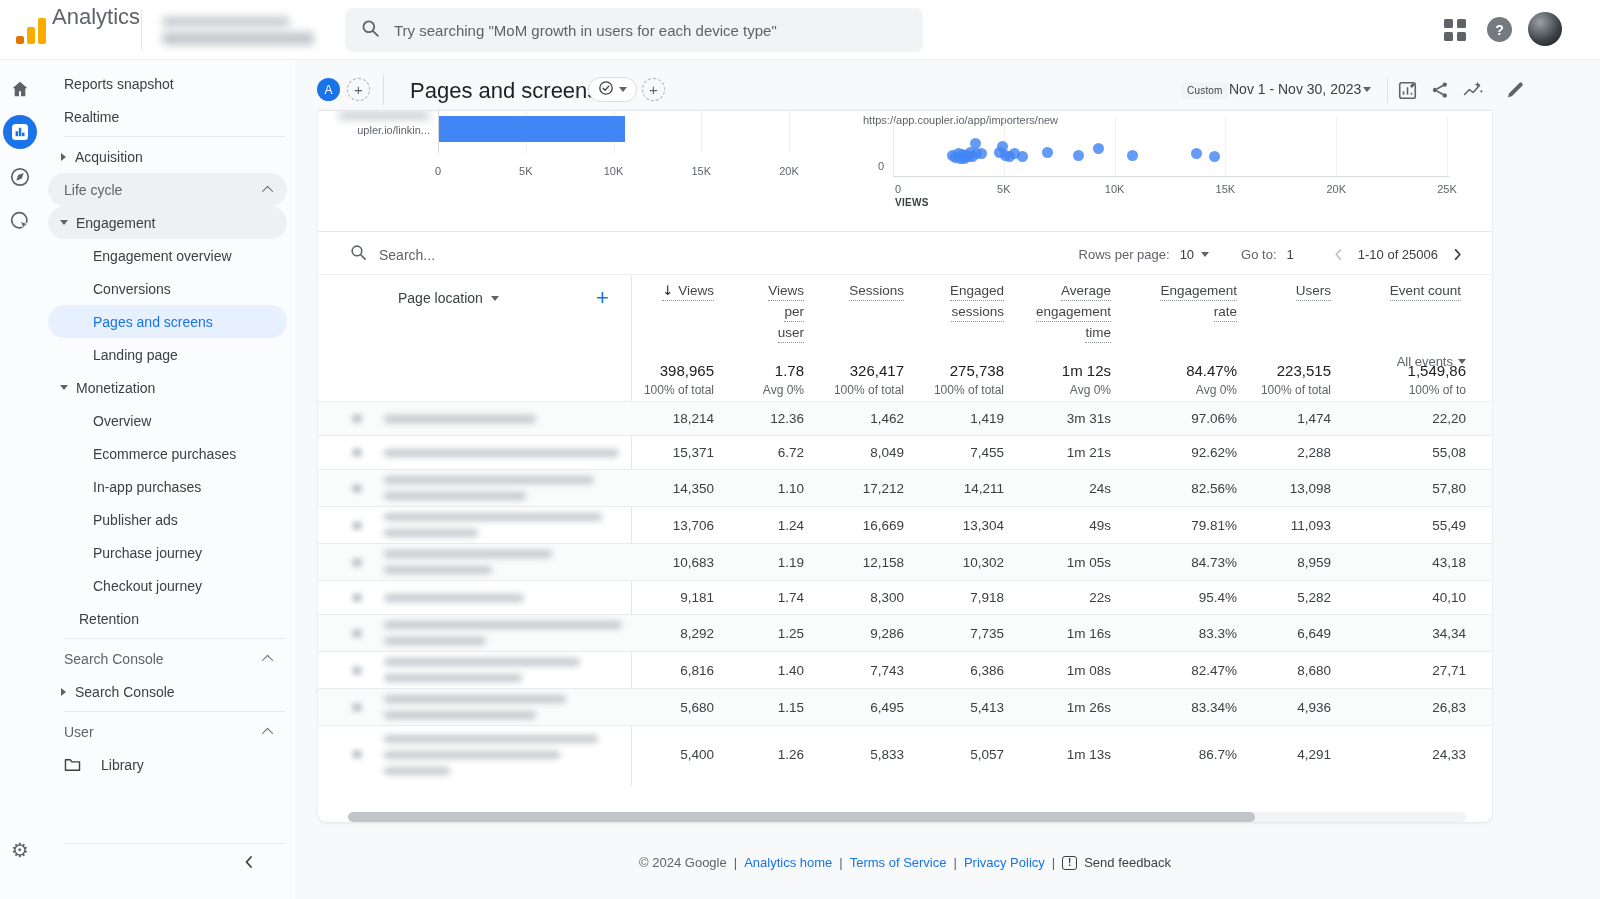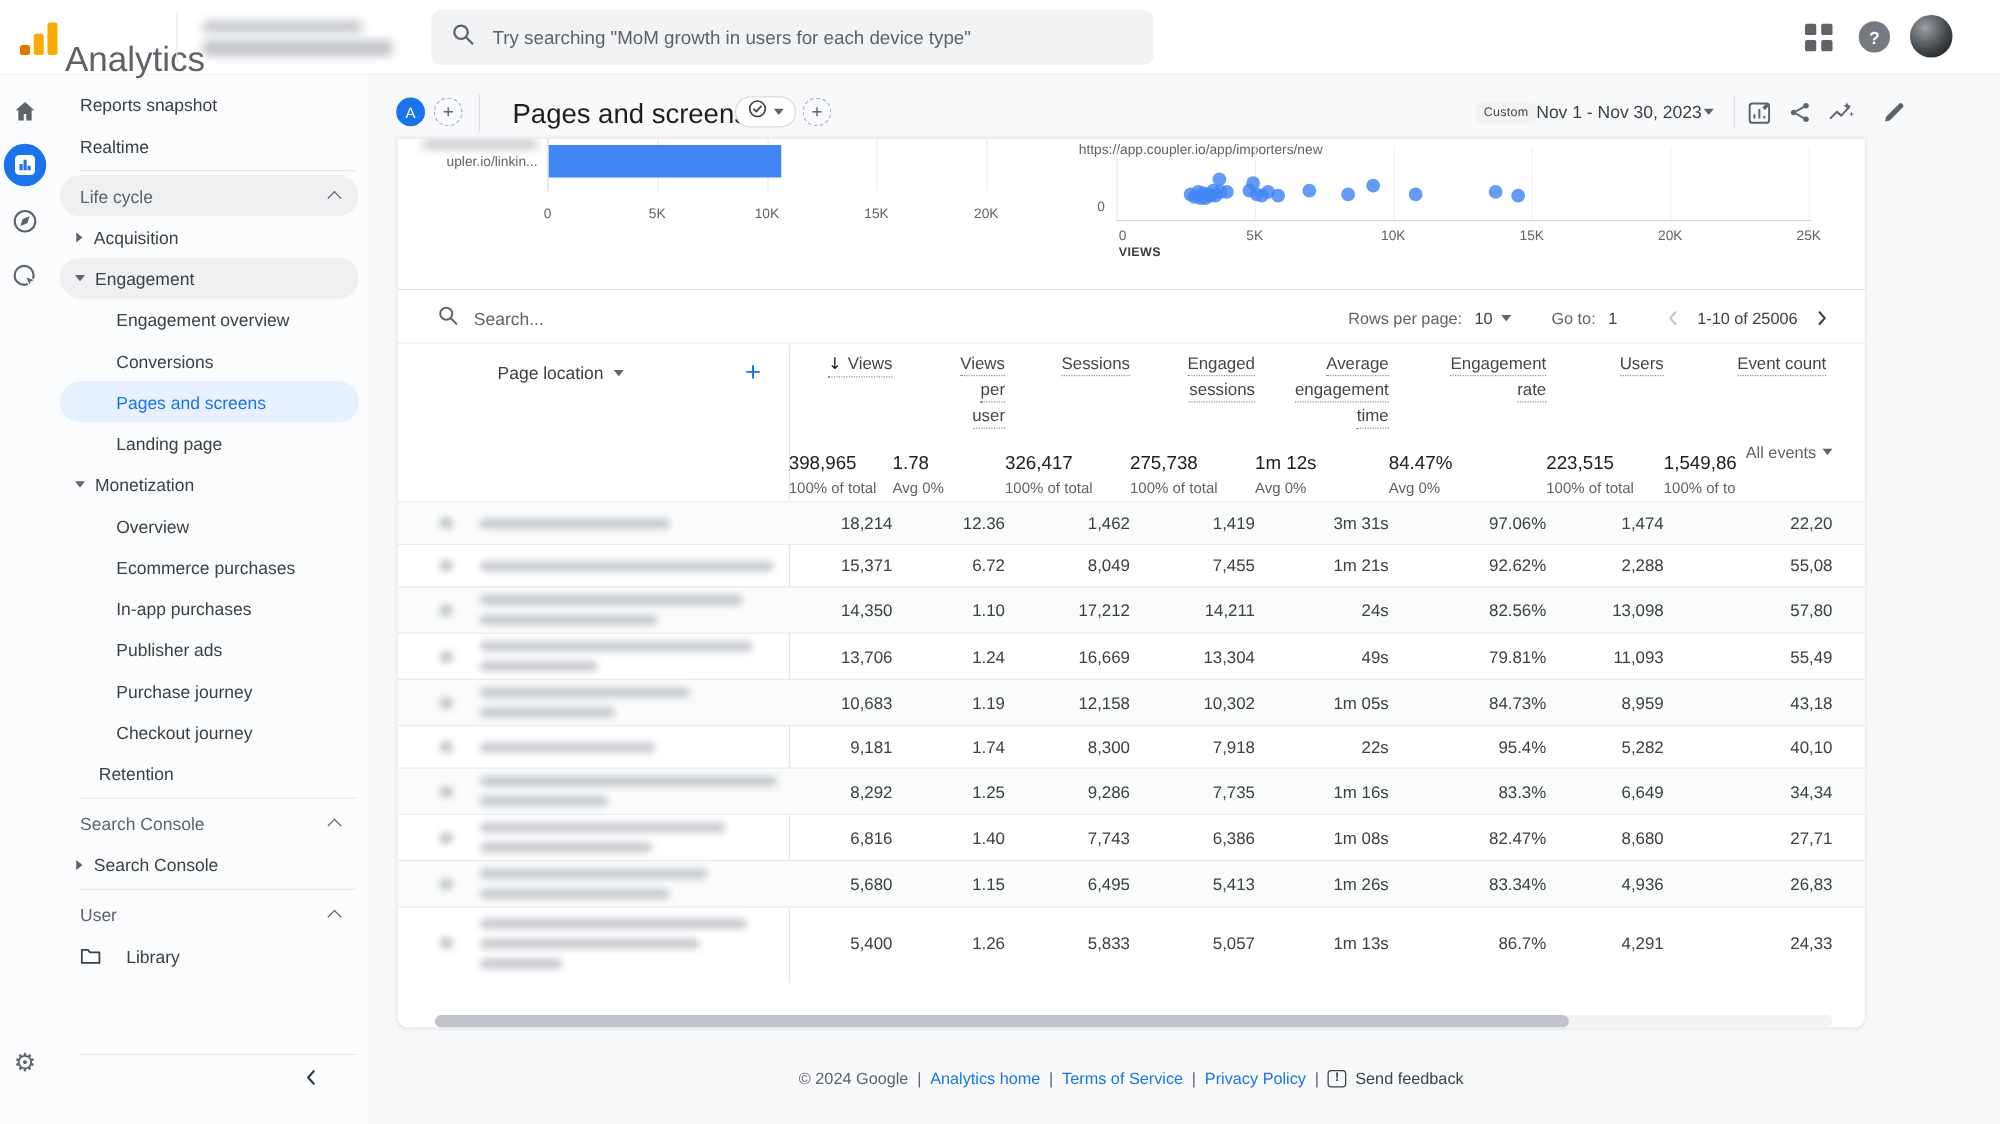--- a/index.html
+++ b/index.html
@@ -5,21 +5,21 @@
   * { margin:0; padding:0; box-sizing:border-box; }
   html,body { width:1600px; height:899px; overflow:hidden; font-family:"Liberation Sans", sans-serif; background:#fff; color:#202124; -webkit-font-smoothing:antialiased; }
   .abs { position:absolute; }
 
   
   #topbar { position:absolute; left:0; top:0; width:1600px; height:60px; background:#fff; border-bottom:1px solid #f0f1f2; z-index:30; }
   .logo-bars { position:absolute; left:16px; top:16px; width:30px; height:28px; display:flex; align-items:flex-end; gap:3px; }
   .logo-bars .b1{width:8px;height:8px;background:#e37400;border-radius:2px;}
   .logo-bars .b2{width:8px;height:17px;background:#f9ab00;border-radius:2px;}
   .logo-bars .b3{width:8px;height:26px;background:#f9ab00;border-radius:2px;}
-  .brand { position:absolute; left:52px; top:32px; font-size:28px; color:#5f6368; }
+  .brand { position:absolute; left:52px; top:4px; font-size:22px; color:#5f6368; }
   .tb-divider { position:absolute; left:141px; top:10px; width:1px; height:40px; background:#e4e6e9; }
   .blurblob { background:#aeb2b8; border-radius:4px; filter:blur(4px); opacity:.75; }
   #search-pill { position:absolute; left:345px; top:8px; width:578px; height:44px; background:#f1f3f4; border-radius:8px; display:flex; align-items:center; padding:0 16px; gap:14px; }
   #search-pill input { border:none; outline:none; background:transparent; font-size:15px; color:#5f6368; width:500px; font-family:inherit; }
   #search-pill input::placeholder { color:#5f6368; opacity:1; }
   .grid-icon { position:absolute; left:1443px; top:18px; width:24px; height:24px; display:grid; grid-template-columns:9px 9px; grid-template-rows:9px 9px; gap:4px; padding:1px; cursor:pointer; }
   .grid-icon span { background:#5f6368; border-radius:1.5px; }
   .help-circle { position:absolute; left:1487px; top:17px; width:25px; height:25px; border-radius:50%; background:#747a80; color:#fff; font-size:14px; font-weight:bold; display:flex; align-items:center; justify-content:center; cursor:pointer; }
   .avatar-photo { position:absolute; left:1528px; top:12px; width:34px; height:34px; border-radius:50%; background:radial-gradient(circle at 35% 30%, #9aa0a6, #3c4043 60%, #17191c); cursor:pointer; }
 
@@ -82,21 +82,21 @@
 
   .thead { position:absolute; left:0; top:165px; width:1174px; height:125px; }
   .dim-header { position:absolute; left:80px; top:14px; font-size:14px; color:#3c4043; display:flex; align-items:center; gap:8px; cursor:pointer; }
   .add-dim { position:absolute; left:278px; top:9px; font-size:22px; color:#1a73e8; font-weight:normal; cursor:pointer; }
   .mh-wrap { position:absolute; left:313px; top:7px; width:835px; display:flex; }
   .mh-col { display:flex; flex-direction:column; align-items:flex-end; font-size:13.5px; color:#454746; }
   .mh-line { display:inline-block; border-bottom:1px dotted #8f959b; padding-bottom:1px; margin-bottom:3px; line-height:16px; cursor:pointer; }
   .mh-sub { font-size:13px; color:#5f6368; display:flex; align-items:center; gap:5px; margin-top:2px; cursor:pointer; }
   .sort-arrow { font-family:"DejaVu Sans", sans-serif; font-size:13px; color:#202124; margin-right:5px; }
   .totals { position:absolute; left:313px; top:86px; width:835px; display:flex; }
-  .tot-col { display:flex; flex-direction:column; align-items:flex-start; }
+  .tot-col { display:flex; flex-direction:column; align-items:flex-end; }
   .tot-val { font-size:15px; color:#202124; }
   .tot-sub { font-size:12px; color:#5f6368; margin-top:4px; }
 
   #rows { position:absolute; left:0; top:290px; width:1174px; }
   .trow { display:flex; border-top:1px solid #e9ebee; padding-left:30px; align-items:center; }
   .trow.alt { background:#fafbfb; }
   .cell-num { width:36px; flex:none; display:flex; align-items:center; }
   .cell-loc { width:247px; flex:none; display:flex; flex-direction:column; justify-content:center; gap:8px; }
   .loc-bar { height:8px; background:#b8bcc2; border-radius:4px; filter:blur(3px); opacity:.8; }
   .num-bar { width:10px; height:9px; background:#b8bcc2; border-radius:3px; filter:blur(2.5px); opacity:.8; margin-left:4px; }
@@ -178,27 +178,27 @@
 
 <div id="sidebar">
   <div id="sidebar-nav">
       <div class="sb-row sb-item">
         <span class="sb-label">Reports snapshot</span>
       </div>
       <div class="sb-row sb-item">
         <span class="sb-label">Realtime</span>
       </div>
       <div class="sb-divider"></div>
+      <div class="sb-row sb-parent">
+        <span class="tri right"></span>
+        <span class="sb-label">Acquisition</span>
+      </div>
       <div class="sb-row sb-section pill">
         <span class="sb-label">Life cycle</span>
         <span class="chev"></span>
-      </div>
-      <div class="sb-row sb-parent">
-        <span class="tri right"></span>
-        <span class="sb-label">Acquisition</span>
       </div>
       <div class="sb-row sb-parent pill">
         <span class="tri down"></span>
         <span class="sb-label">Engagement</span>
       </div>
       <div class="sb-row sb-sub">
         <span class="sb-label">Engagement overview</span>
       </div>
       <div class="sb-row sb-sub">
         <span class="sb-label">Conversions</span>

